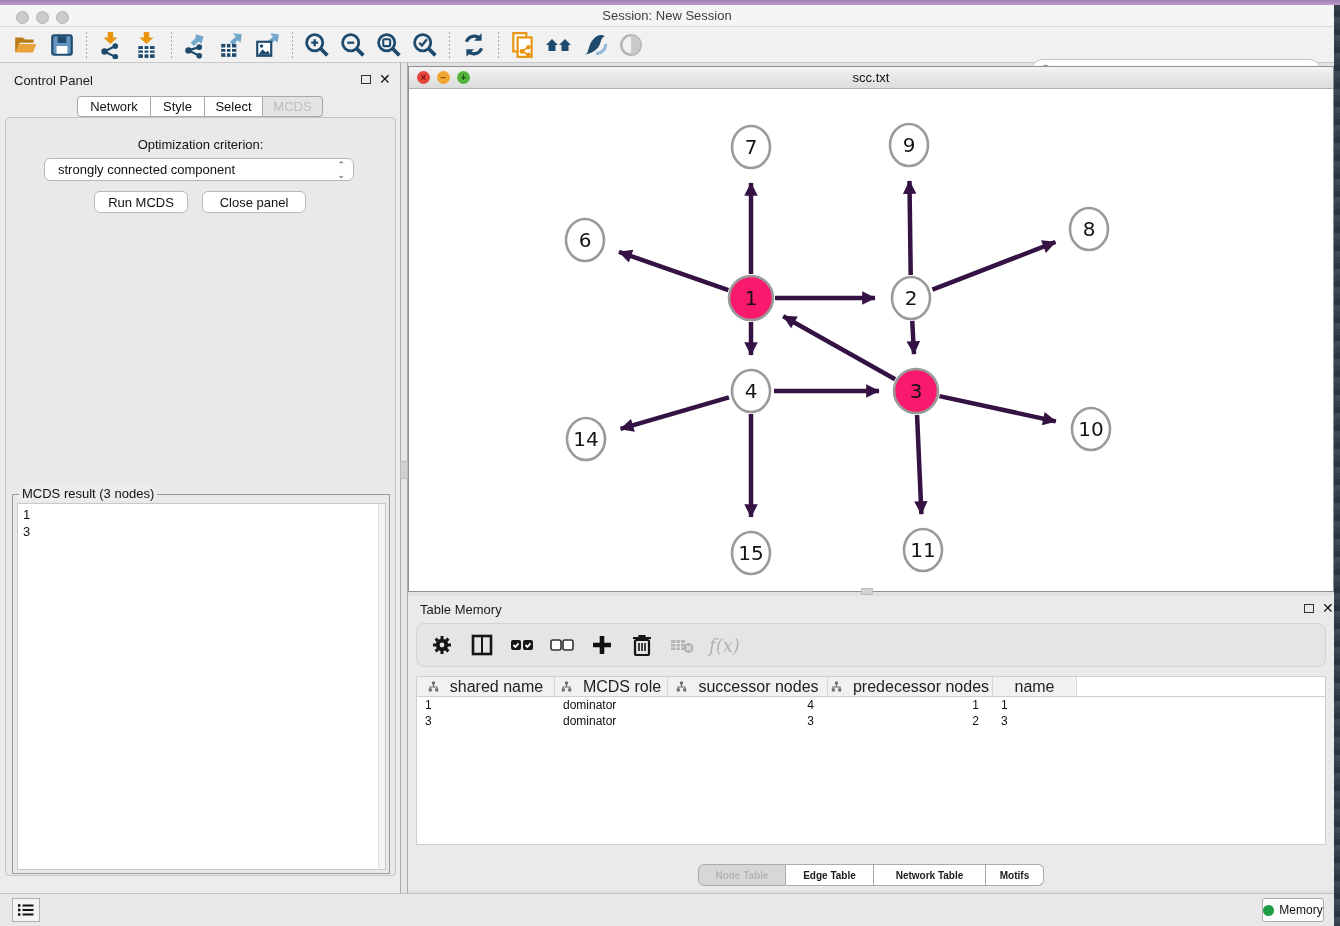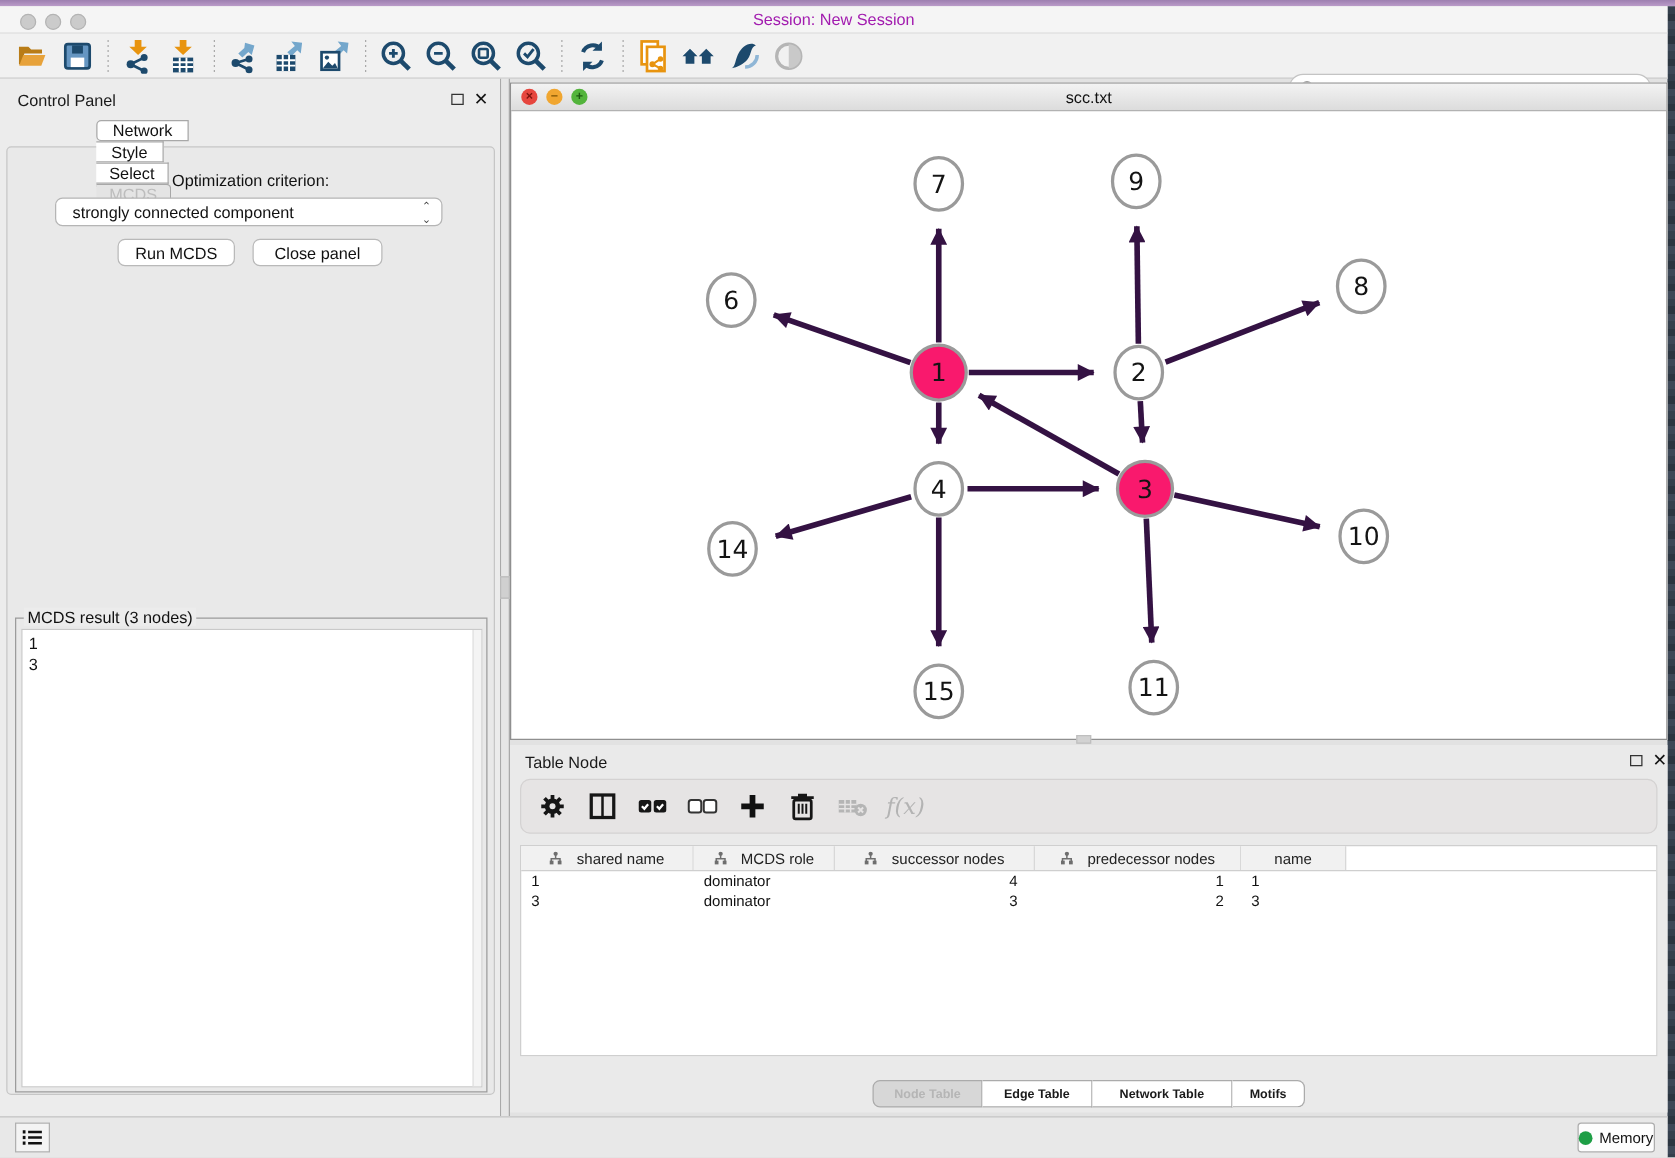--- a/index.html
+++ b/index.html
@@ -10,39 +10,39 @@
 
   
   #wallpaper-top { left:0; top:0; width:1340px; height:5px;
     background:linear-gradient(#9d7fb0,#bb9cc9); }
   #wallpaper-right { left:1334px; top:5px; width:6px; height:921px;
     background:repeating-linear-gradient(180deg,#343f4c 0 6px,#2b3540 6px 12px,#3d4857 12px 18px); }
   #titlebar { left:0; top:5px; width:1334px; height:22px; background:#f5f5f5;
     border-bottom:1px solid #dadada; }
   .tl-dot { position:absolute; top:6px; width:13px; height:13px; border-radius:50%;
     background:#cbcbcb; border:1px solid #b3b3b3; }
-  #win-title { width:100%; text-align:center; line-height:21px; font-size:13px; color:#a21caf; }
+  #win-title { width:100%; text-align:center; line-height:21px; font-size:13px; color:#404040; }
 
   #toolbar { left:0; top:27px; width:1334px; height:36px; background:#f1f1f1;
     border-bottom:1px solid #c9c9c9; display:flex; align-items:center; padding-left:8px; }
   .tb-btn { width:36px; height:30px; display:flex; align-items:center; justify-content:center; }
   .tb-sep { width:1px; height:26px; margin:0 6px;
     background-image:linear-gradient(#aaa 40%, transparent 40%); background-size:1px 4px; }
   #search-box { position:absolute; right:13px; top:32px; width:290px; height:23px;
     background:#fff; border:1px solid #c4c4c4; border-radius:12px;
     display:flex; align-items:center; padding-left:8px; }
   #search-box input { border:none; outline:none; flex:1; font-size:12px; background:transparent; }
 
   
   #control-panel { left:0; top:63px; width:401px; height:830px; background:#ececec;
     border-right:1px solid #a9a9a9; }
   .panel-title { font-size:13px; color:#1a1a1a; }
   .float-box { width:10px; height:9px; border:1.5px solid #333; display:inline-block; }
   .close-x { font-size:14px; font-weight:bold; color:#111; line-height:10px; }
-  #control-tabs { left:77px; top:96px; height:21px; display:flex;flex-direction:column; }
+  #control-tabs { left:77px; top:96px; height:21px; display:flex; }
   .ctab { height:21px; border:1px solid #a8a8a8; border-left:none; background:#fff;
     font-size:13px; color:#111; display:flex; align-items:center; justify-content:center; }
   .ctab:first-child { border-left:1px solid #a8a8a8; border-radius:4px 0 0 4px; }
   .ctab:last-child { border-radius:0 4px 4px 0; }
   .ctab.active { background:#e4e4e4; color:#bdbdbd; }
   #cp-content { left:5px; top:117px; width:391px; height:759px; background:#e9e9e9;
     border:1px solid #c6c6c6; border-radius:4px; }
   #opt-label { left:0; top:137px; width:401px; text-align:center; font-size:13px; color:#111; }
   #criterion-select { left:44px; top:158px; width:310px; height:23px; background:#fff;
     border:1px solid #b5b5b5; border-radius:6px; display:flex; align-items:center;
@@ -83,21 +83,21 @@
   #tp-toolbar { left:8px; top:27px; width:910px; height:44px; background:#e6e4e4;
     border:1px solid #d4d2d2; border-radius:8px; display:flex; align-items:center;
     padding-left:12px; gap:14px; }
   .tp-icon { width:26px; height:26px; display:flex; align-items:center; justify-content:center; }
   #fx-label { font-family:"DejaVu Serif","Liberation Serif",serif; font-style:italic;
     font-size:18px; color:#b3b3b3; }
   #node-table { left:8px; top:80px; width:910px; height:169px; background:#fff;
     border:1px solid #cfcfcf; }
   #table-header { display:flex; height:20px; border-bottom:1px solid #cfcfcf; }
   .th { background:#f1f1f1; border-right:1px solid #d8d8d8; display:flex; align-items:center;
-    justify-content:center; gap:11px; font-size:12px; color:#222; }
+    justify-content:center; gap:11px; font-size:16px; color:#222; }
   .tr { display:flex; height:16px; }
   .td { font-size:12px; color:#111; line-height:16px; padding:0 8px; white-space:nowrap;
     overflow:hidden; }
   .td.right { text-align:right; padding-right:14px; }
   #table-tabs { left:0; top:268px; width:926px; height:22px; display:flex; justify-content:center; }
   .ttab { height:22px; border:1px solid #ababab; border-left:none; background:#fff;
     font-size:10px; font-weight:bold; color:#1a1a1a; display:flex; align-items:center;
     justify-content:center; }
   .ttab:first-child { border-left:1px solid #ababab; border-radius:6px 0 0 6px; }
   .ttab:last-child { border-radius:0 6px 6px 0; }
@@ -347,21 +347,21 @@
           <ellipse cx="342" cy="464" rx="19" ry="21" fill="#ffffff" stroke="#9a9a9a" stroke-width="2.6"></ellipse>
           <text x="342" y="471" text-anchor="middle" font-size="20" fill="#141414" font-family="&quot;DejaVu Sans&quot;,sans-serif">15</text>
           <ellipse cx="514" cy="461" rx="19" ry="21" fill="#ffffff" stroke="#9a9a9a" stroke-width="2.6"></ellipse>
           <text x="514" y="468" text-anchor="middle" font-size="20" fill="#141414" font-family="&quot;DejaVu Sans&quot;,sans-serif">11</text>
         </g>
     </svg>
   </div>
   <div class="abs" id="h-splitter-handle"></div>
 
   <div class="abs" id="table-panel">
-    <div class="abs panel-title" style="left:12px; top:6px">Table Node</div>
+    <div class="abs panel-title" style="left:12px; top:6px">Table Memory</div>
     <span class="abs float-box" style="left:896px; top:8px"></span>
     <span class="abs close-x" style="left:914px; top:7px">✕</span>
 
     <div class="abs" id="tp-toolbar">
       <span class="tp-icon">
         <svg width="22" height="22" viewBox="0 0 22 22">
             <g stroke="#161616" stroke-width="3">
               <path d="M11 2v18M2 11h18M4.6 4.6l12.8 12.8M17.4 4.6L4.6 17.4"></path>
             </g>
             <circle cx="11" cy="11" r="6.2" fill="#161616"></circle>

